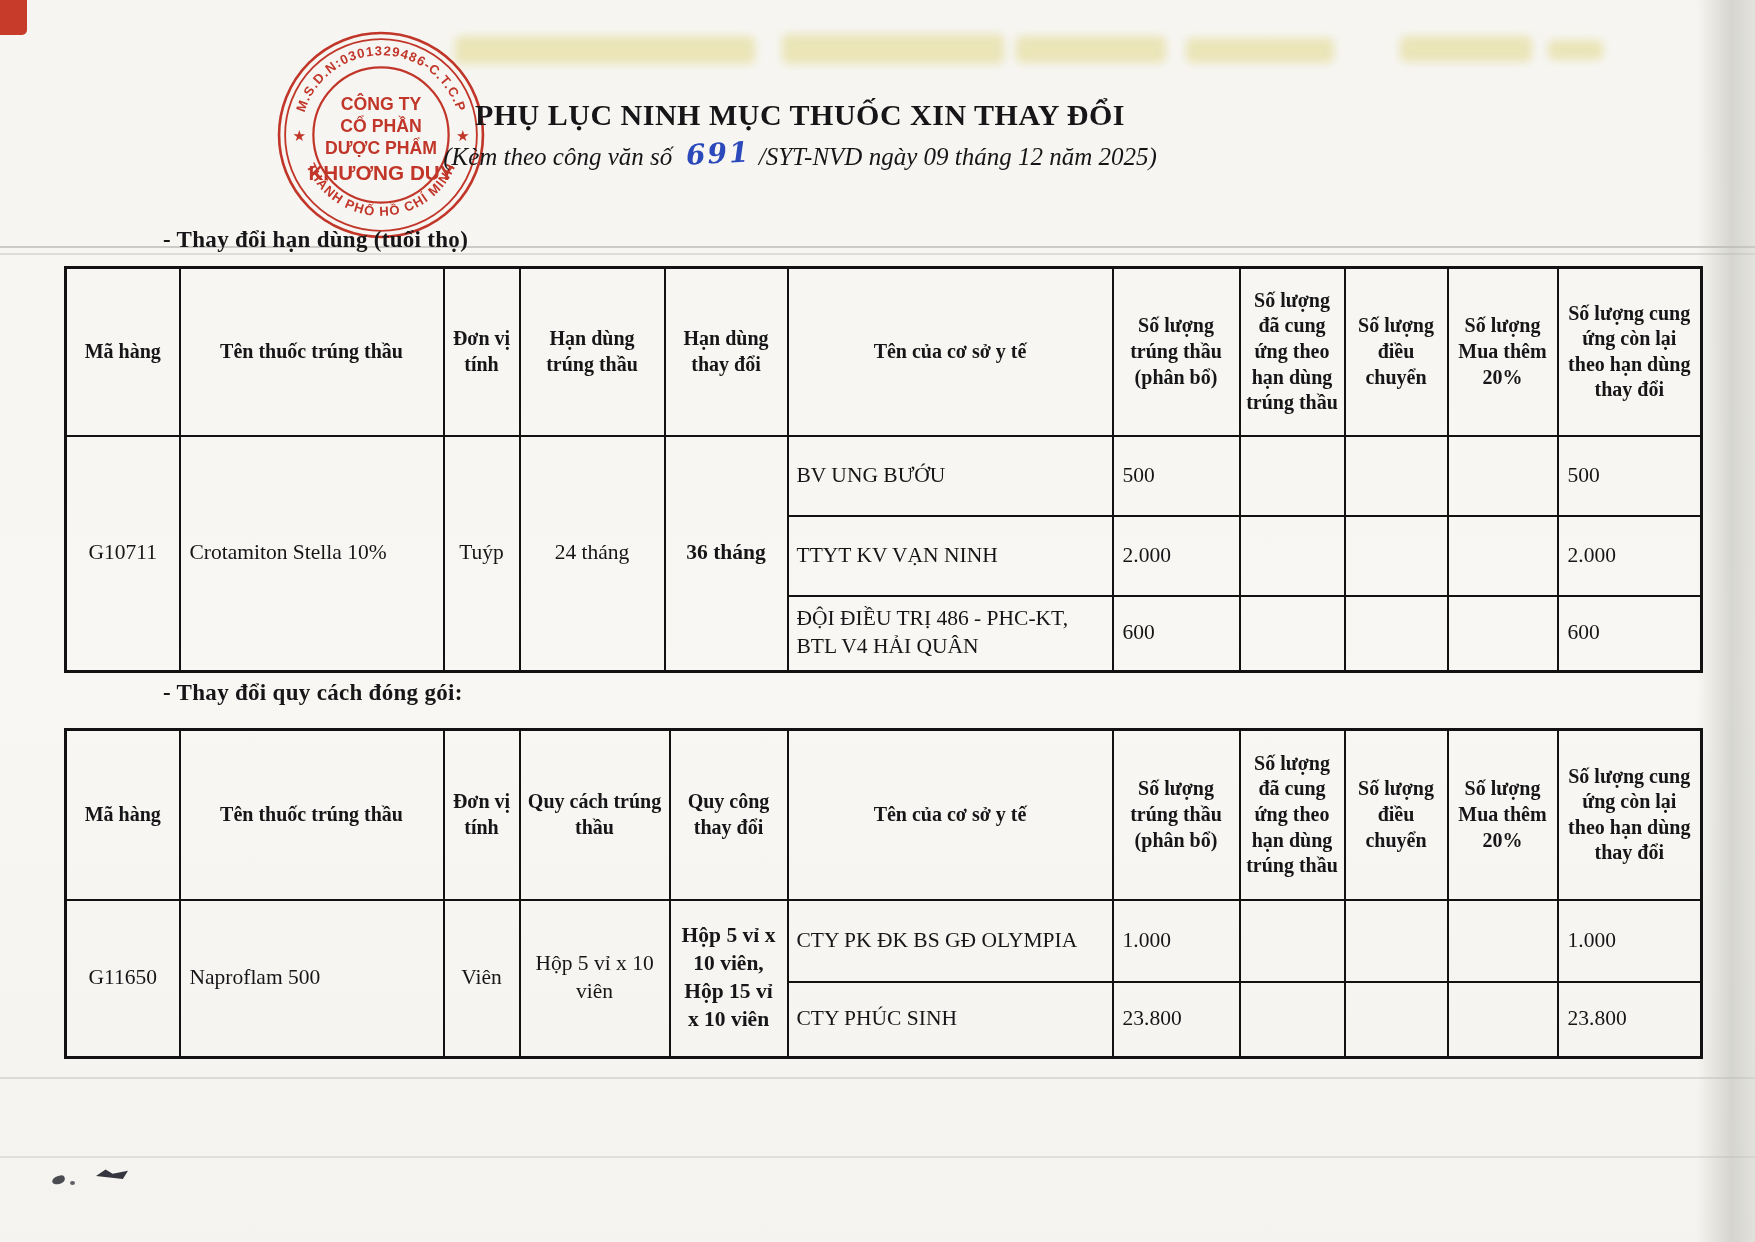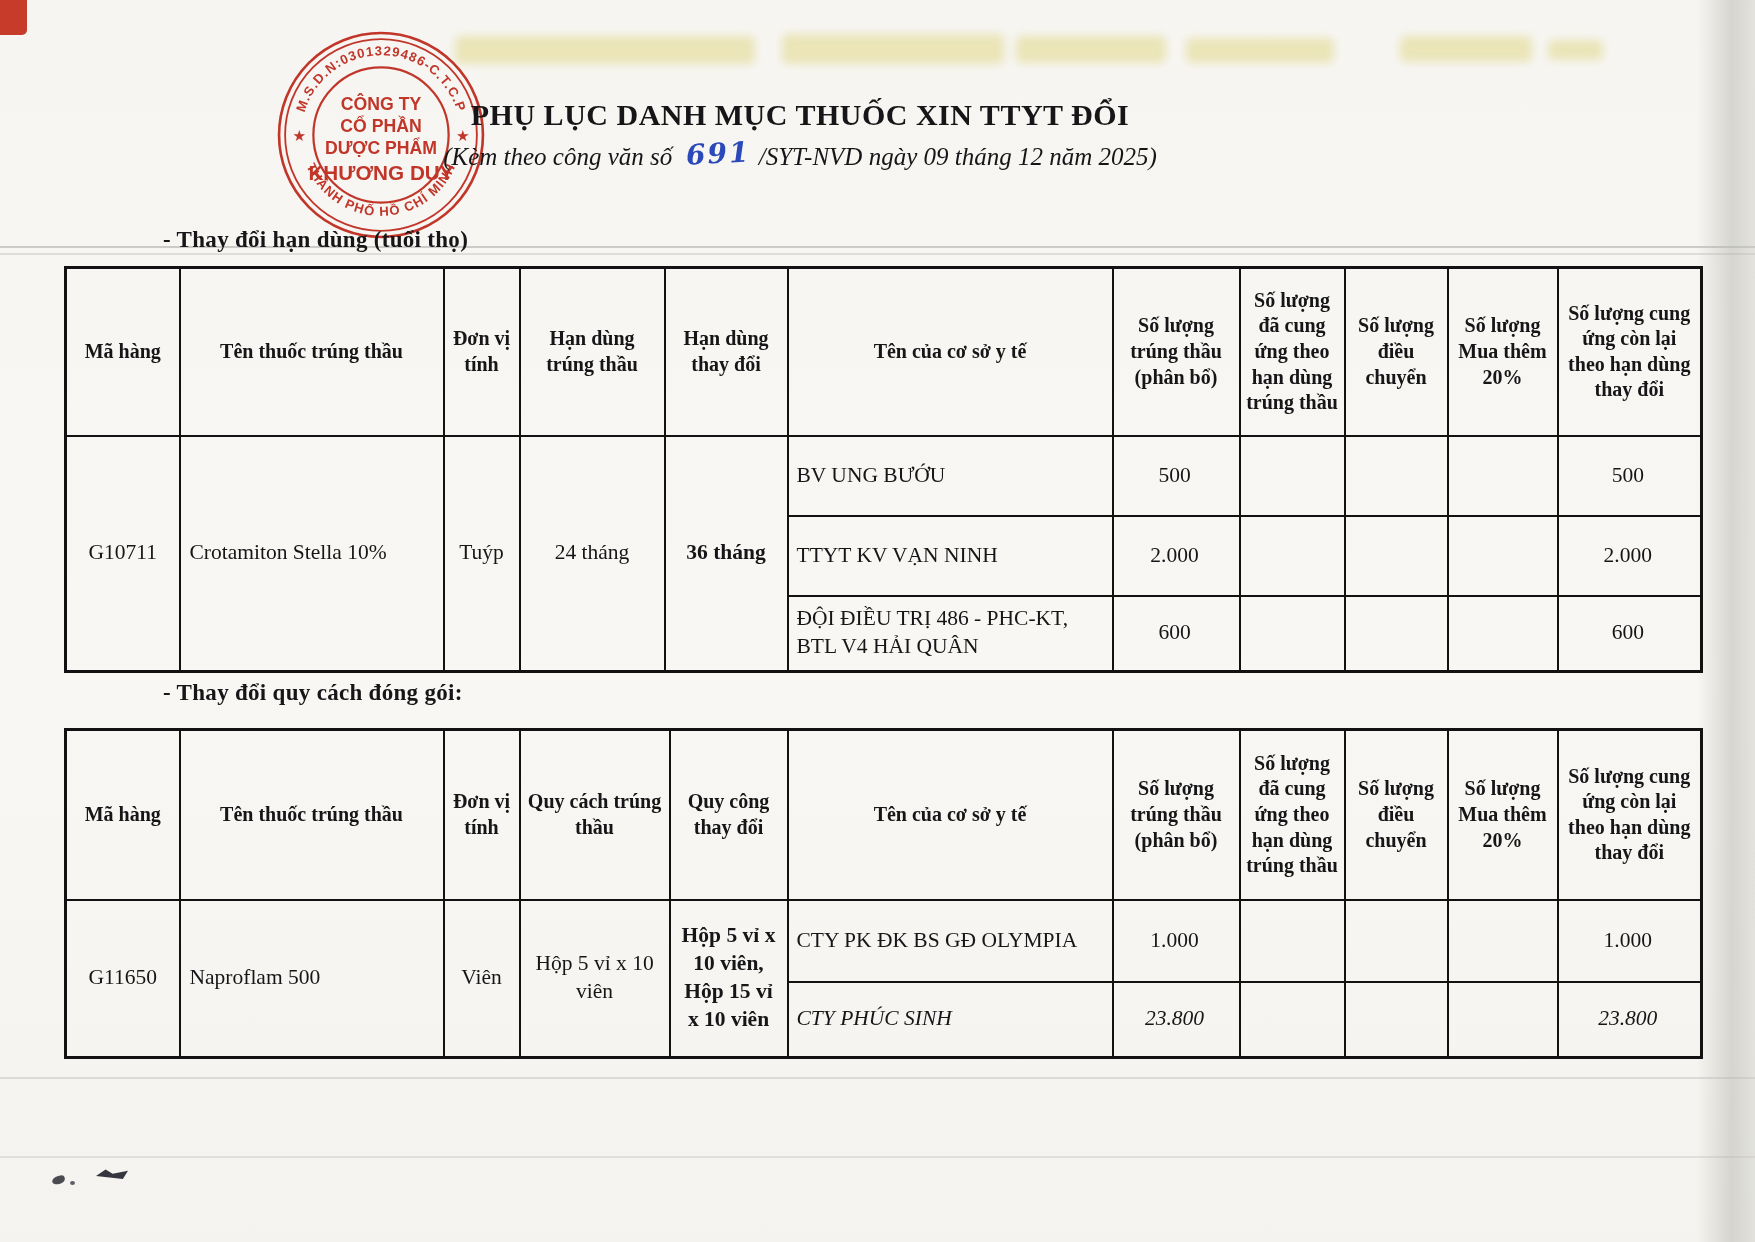--- a/index.html
+++ b/index.html
@@ -53,23 +53,23 @@
   }
   table.grid,table.grid th,table.grid td{border:2px solid #121212;}
   table.grid{border-width:3px;}
   .t1{left:64px;top:266px;}
   .t2{left:64px;top:728px;}
   th{font-size:20px;font-weight:bold;text-align:center;vertical-align:middle;line-height:1.28;padding:3px 5px;}
   td{font-size:21.5px;vertical-align:middle;padding:3px 9px;line-height:1.3;}
   .t1 thead tr{height:168px;}
   .t2 thead tr{height:170px;}
   .t1 tbody tr.r1{height:80px;} .t1 tbody tr.r2{height:80px;} .t1 tbody tr.r3{height:76px;}
-  .t2 tbody tr.r1{height:82px;} .t2 tbody tr.r2{height:76px;font-style:italic;}
+  .t2 tbody tr.r1{height:82px;} .t2 tbody tr.r2{height:76px;}
   td.c{text-align:center;}
-  td.num{text-align:center;padding-right:12px;}
+  td.num{text-align:left;padding-right:12px;}
   td.b{font-weight:bold;}
   td.fac{text-align:left;padding-left:8px;}
 </style>
 </head>
 <body>
 
 <div class="page">
 
   <div class="red-corner"></div>
   <div class="ghost g1"></div>
@@ -102,21 +102,21 @@
     <text x="187" y="112" text-anchor="middle" font-size="15" fill="#c4281b">★</text>
     <g font-family="Liberation Sans, DejaVu Sans, sans-serif" font-weight="bold" fill="#c4281b" text-anchor="middle">
       <text x="106" y="81" font-size="17.5">CÔNG TY</text>
       <text x="106" y="103" font-size="17.5">CỔ PHẦN</text>
       <text x="106" y="125" font-size="17.5">DƯỢC PHẨM</text>
       <text x="106" y="151" font-size="20.5">KHƯƠNG DUY</text>
     </g>
   </svg>
 
   <div class="title-block">
-    <div class="doc-title">PHỤ LỤC DANH MỤC THUỐC XIN TTYT ĐỔI</div>
+    <div class="doc-title">PHỤ LỤC NINH MỤC THUỐC XIN THAY ĐỔI</div>
     <div class="doc-subtitle"><span>(Kèm theo công văn số</span><span class="handwritten">691</span><span>/SYT-NVD ngày 09 tháng 12 năm 2025)</span></div>
   </div>
 
   <div class="section-heading sh1">- Thay đổi hạn dùng (tuổi thọ)</div>
 
   <table class="grid t1">
     <colgroup>
       <col style="width:114px">
         <col style="width:264px">
         <col style="width:76px">

